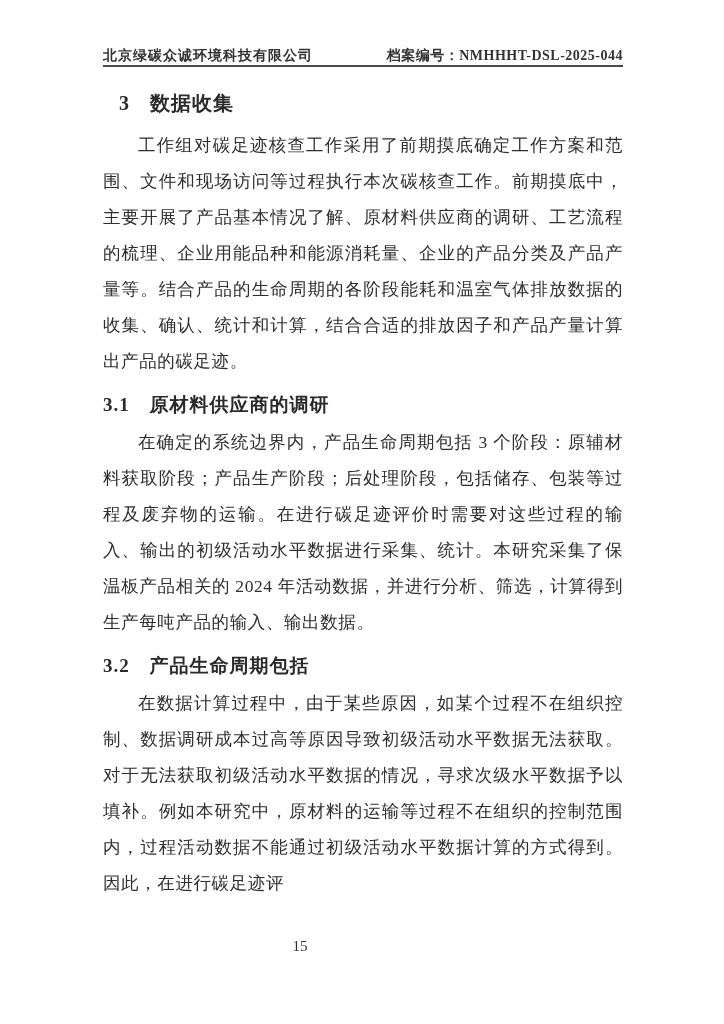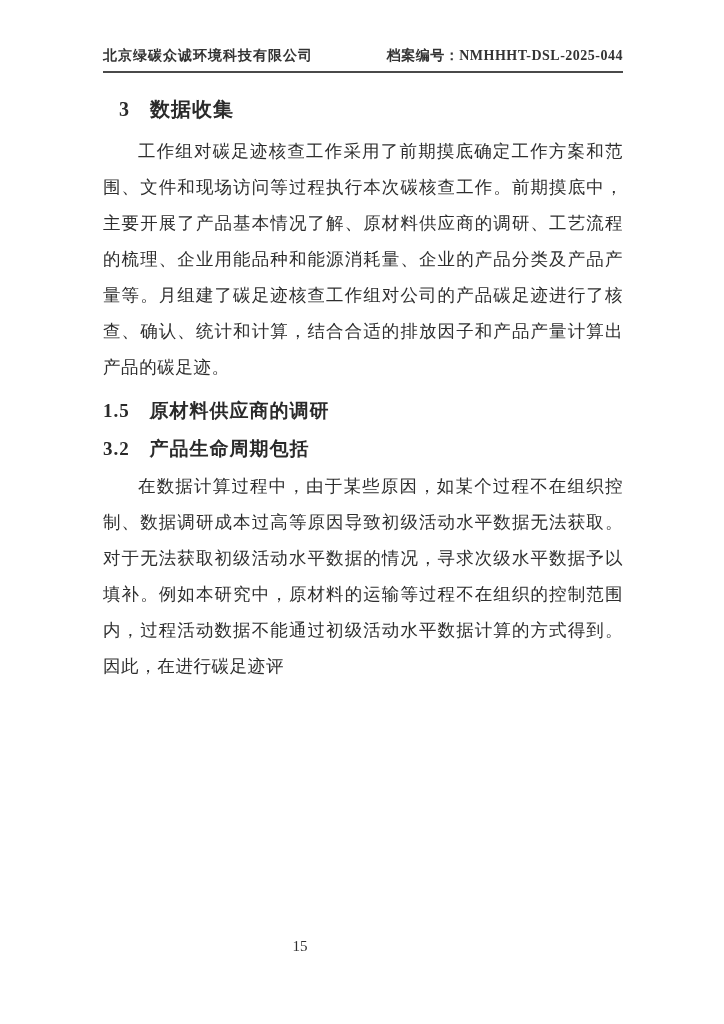--- a/index.html
+++ b/index.html
@@ -20,21 +20,20 @@
     position: absolute;
     left: 103px;
     right: 101px;
     top: 0;
   }
   .doc-header {
     display: flex;
     justify-content: space-between;
     align-items: flex-end;
     padding-top: 47px;
-    padding-bottom: 6px;
     border-bottom: 2px solid #4a4a4a;
     font-size: 14px;
     font-weight: bold;
     letter-spacing: 1px;
     color: #333333;
   }
   .doc-header .file-no {
     letter-spacing: 0.5px;
     white-space: nowrap;
     text-align: right;
@@ -90,26 +89,27 @@
         <span>档案编号：</span><span>NMHHHT-DSL-2025-044</span>
       </span>
     </header>
 
     <main>
 
       <h1 class="sec">
         <span class="num">3</span>
         <span class="title">数据收集</span>
       </h1>
-      <p class="body-para">工作组对碳足迹核查工作采用了前期摸底确定工作方案和范围、文件和现场访问等过程执行本次碳核查工作。前期摸底中，主要开展了产品基本情况了解、原材料供应商的调研、工艺流程的梳理、企业用能品种和能源消耗量、企业的产品分类及产品产量等。月组建了碳足迹核查工作组对公司的产品碳足迹进行了核查、确认、统计和计算，结合合适的排放因子和产品产量计算出产品的碳足迹。</p>
+      <p class="body-para">工作组对碳足迹核查工作采用了前期摸底确定工作方案和范围、文件和现场访问等过程执行本次碳核查工作。前期摸底中，主要开展了产品基本情况了解、原材料供应商的调研、工艺流程的梳理、企业用能品种和能源消耗量、企业的产品分类及产品产量等。结合产品的生命周期的各阶段能耗和温室气体排放数据的收集、确认、统计和计算，结合合适的排放因子和产品产量计算出产品的碳足迹。</p>
 
       <h2 class="sec">
-        <span class="num">1.5</span>
+        <span class="num">3.1</span>
         <span class="title">原材料供应商的调研</span>
       </h2>
+      <p class="body-para">在确定的系统边界内，产品生命周期包括 3 个阶段：原辅材料获取阶段；产品生产阶段；后处理阶段，包括储存、包装等过程及废弃物的运输。在进行碳足迹评价时需要对这些过程的输入、输出的初级活动水平数据进行采集、统计。本研究采集了保温板产品相关的 2024 年活动数据，并进行分析、筛选，计算得到生产每吨产品的输入、输出数据。</p>
 
       <h2 class="sec">
         <span class="num">3.2</span>
         <span class="title">产品生命周期包括</span>
       </h2>
       <p class="body-para">在数据计算过程中，由于某些原因，如某个过程不在组织控制、数据调研成本过高等原因导致初级活动水平数据无法获取。对于无法获取初级活动水平数据的情况，寻求次级水平数据予以填补。例如本研究中，原材料的运输等过程不在组织的控制范围内，过程活动数据不能通过初级活动水平数据计算的方式得到。因此，在进行碳足迹评</p>
 
     </main>
   </div>
 

